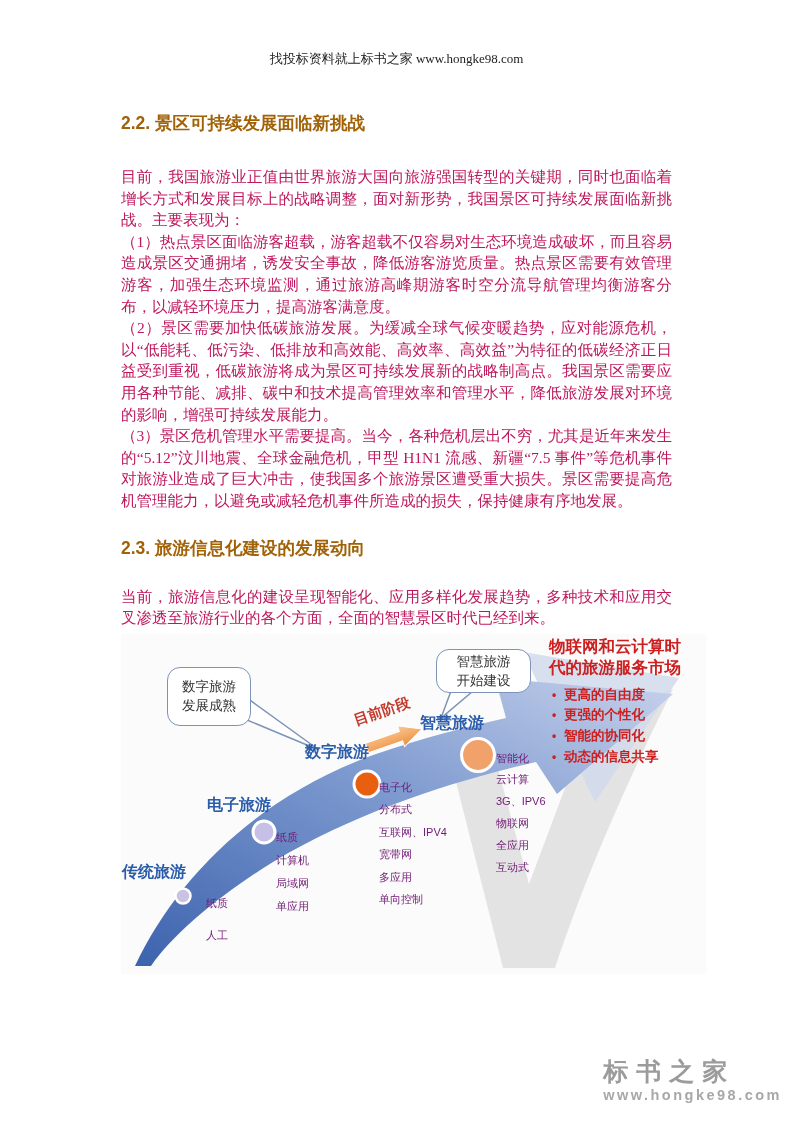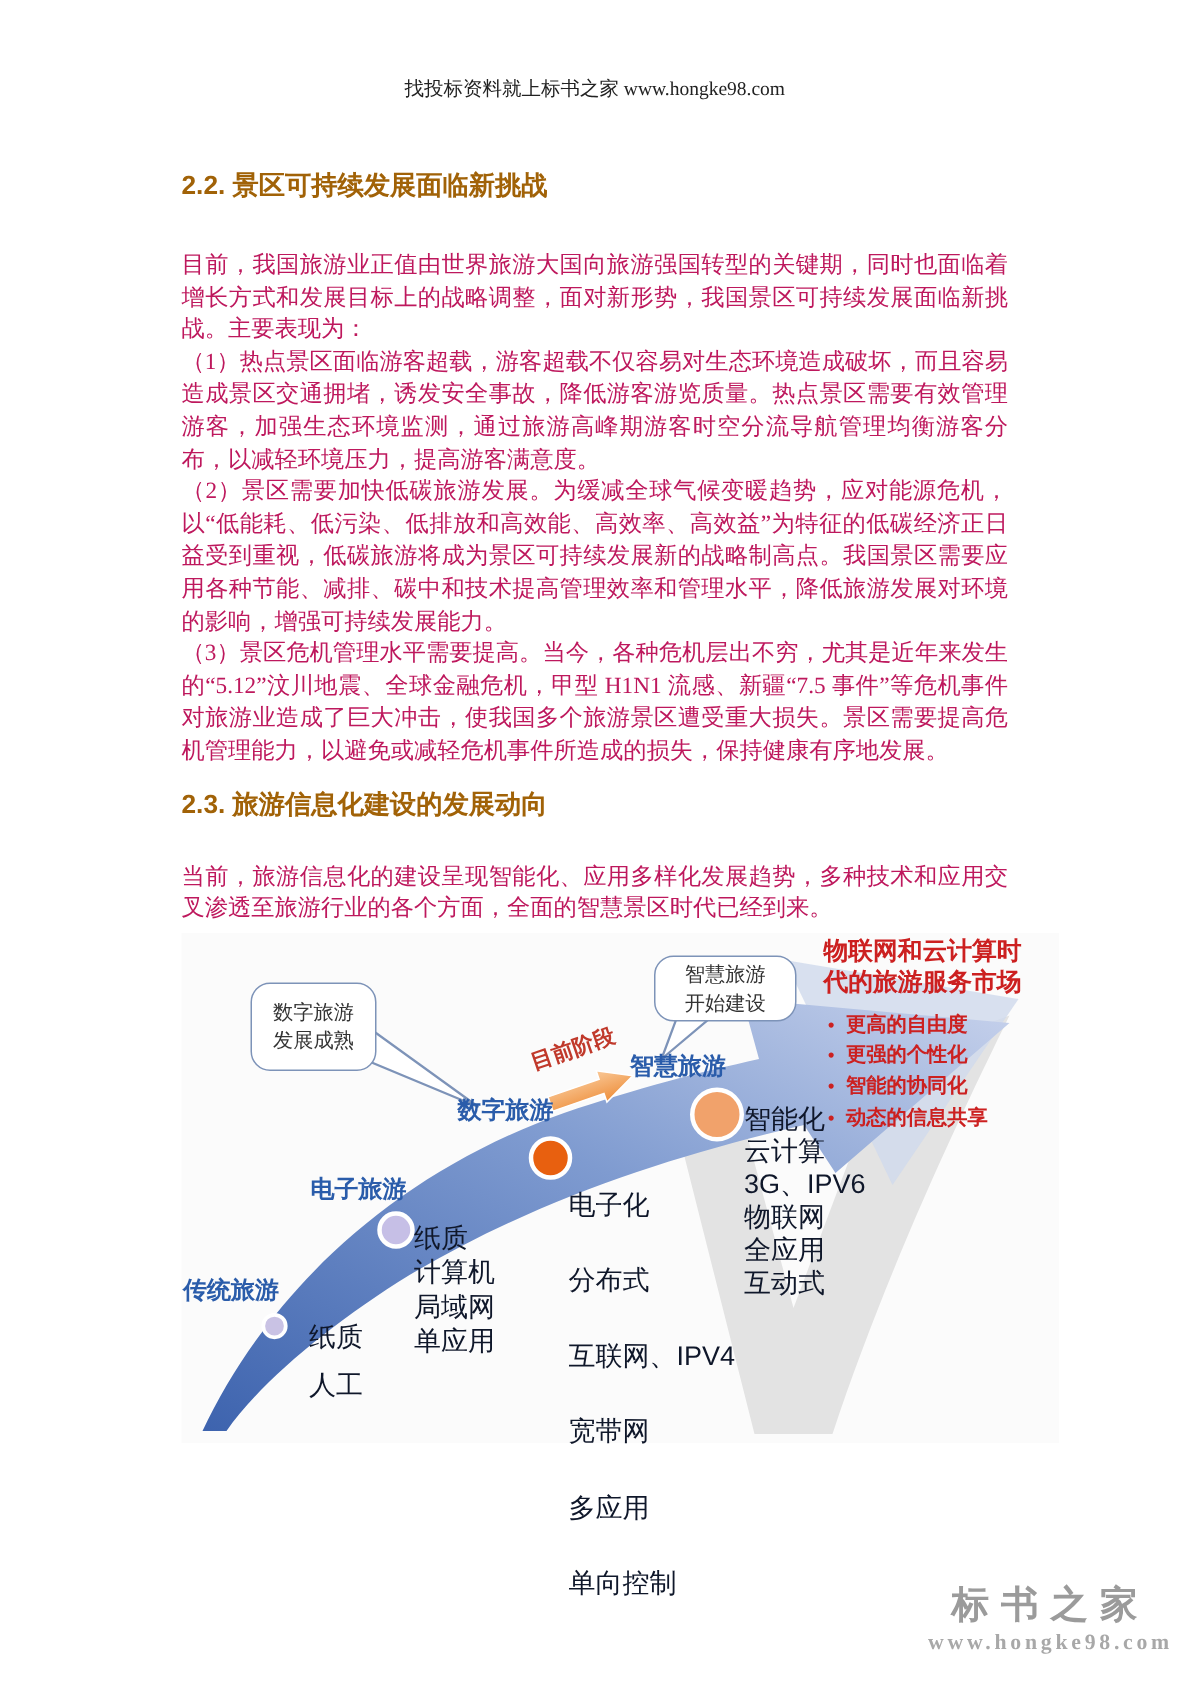--- a/index.html
+++ b/index.html
@@ -3,51 +3,51 @@
 <meta charset="utf-8">
 <style>
   html,body{margin:0;padding:0;background:#ffffff;}
   .page{position:relative;width:793px;height:1122px;background:#ffffff;overflow:hidden;
         font-family:"Liberation Serif",serif;color:#1a1a1a;margin:0 auto;}
   .content{padding:0 121px;}
   .doc-header{padding-top:50px;text-align:center;font-size:13px;line-height:18px;color:#222;}
   h2{font-family:"Liberation Sans",sans-serif;font-size:17.5px;font-weight:bold;color:#a16207;
      margin:0;line-height:23px;}
   .h2-first{margin-top:44px;}
-  .h2-second{margin-top:13px;}
+  .h2-second{margin-top:25px;}
   .para-block{margin-top:31px;}
   .para-block-2{margin-top:26px;}
   p.body-p{margin:0;font-size:15.5px;line-height:21.6px;text-align:justify;color:#be185d;}
 
   
   .diagram{position:relative;width:585px;height:340px;margin-top:5px;background:#fbfbfb;
            font-family:"Liberation Sans",sans-serif;}
   .diagram svg{position:absolute;left:0;top:0;}
   .abs{position:absolute;}
   .stage-label{font-size:16px;font-weight:bold;color:#2a5caa;white-space:nowrap;}
-  .feature-list .feat-item{font-size:18px;color:#0f172a;white-space:nowrap;}
+  .feature-list .feat-item{font-size:11px;color:#701a75;white-space:nowrap;}
   .list-1 .feat-item{line-height:32px;}
   .list-2 .feat-item{line-height:23px;}
-  .list-3 .feat-item{line-height:22.5px;margin-top:28px;}
+  .list-3 .feat-item{line-height:22.5px;}
   .list-4 .feat-item{line-height:21.8px;}
   .callout{background:#ffffff;border:1.5px solid #7d93b8;border-radius:13px;
            box-sizing:border-box;display:flex;flex-direction:column;justify-content:center;}
   .callout .callout-line{text-align:center;font-size:13.5px;line-height:19px;color:#333;
            font-weight:normal;white-space:nowrap;}
   .stage-arrow-label{font-size:14.5px;font-weight:bold;color:#c0392b;transform:rotate(-19deg);
            white-space:nowrap;}
   .market-title{width:138px;font-size:16.5px;font-weight:bold;line-height:21.5px;color:#cc2020;}
   .market-bullets{width:150px;}
   .market-bullet{position:relative;padding-left:13px;font-size:13.5px;font-weight:bold;
            color:#cc2020;line-height:20.7px;white-space:nowrap;}
   .market-bullet::before{content:"•";position:absolute;left:1px;top:0;font-size:12px;}
 
   
-  .footer-mark{position:absolute;right:11px;top:1056px;text-align:center;
-           font-family:Liberation Serif, serif;}
+  .footer-mark{position:absolute;right:11px;top:1056px;text-align:left;
+           font-family:Liberation Sans, sans-serif;}
   .footer-mark .fm-title{font-size:25px;font-weight:bold;color:#9b9b9b;letter-spacing:8px;
            line-height:30px;}
   .footer-mark .fm-url{font-size:14.5px;font-weight:bold;color:#a8a8a8;letter-spacing:2.5px;
            line-height:18px;}
 </style>
 </head>
 <body>
 
 <div class="page">
 

